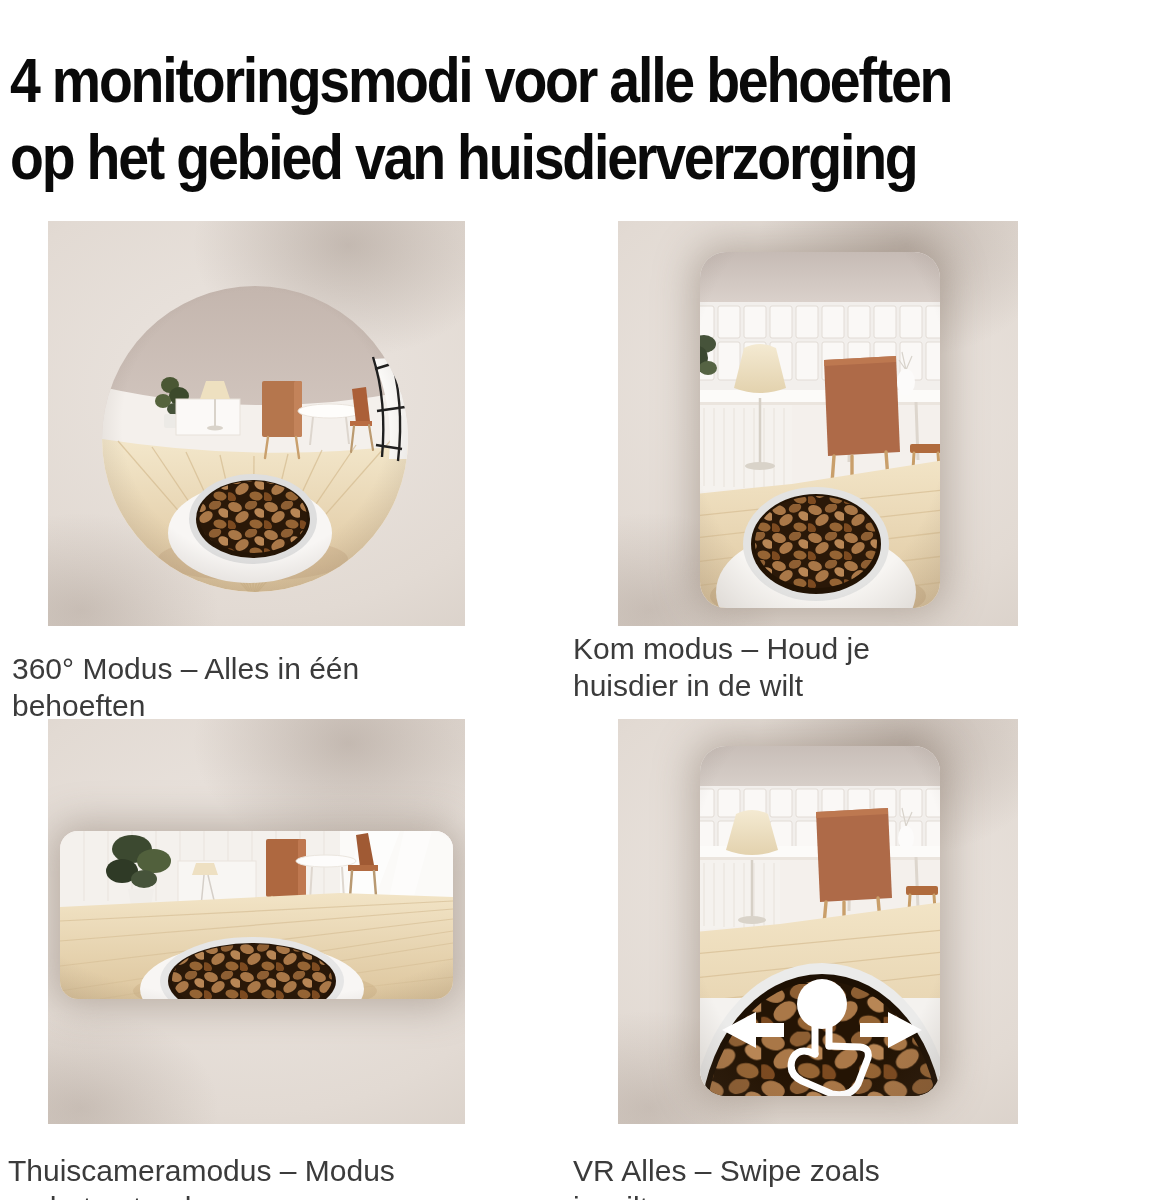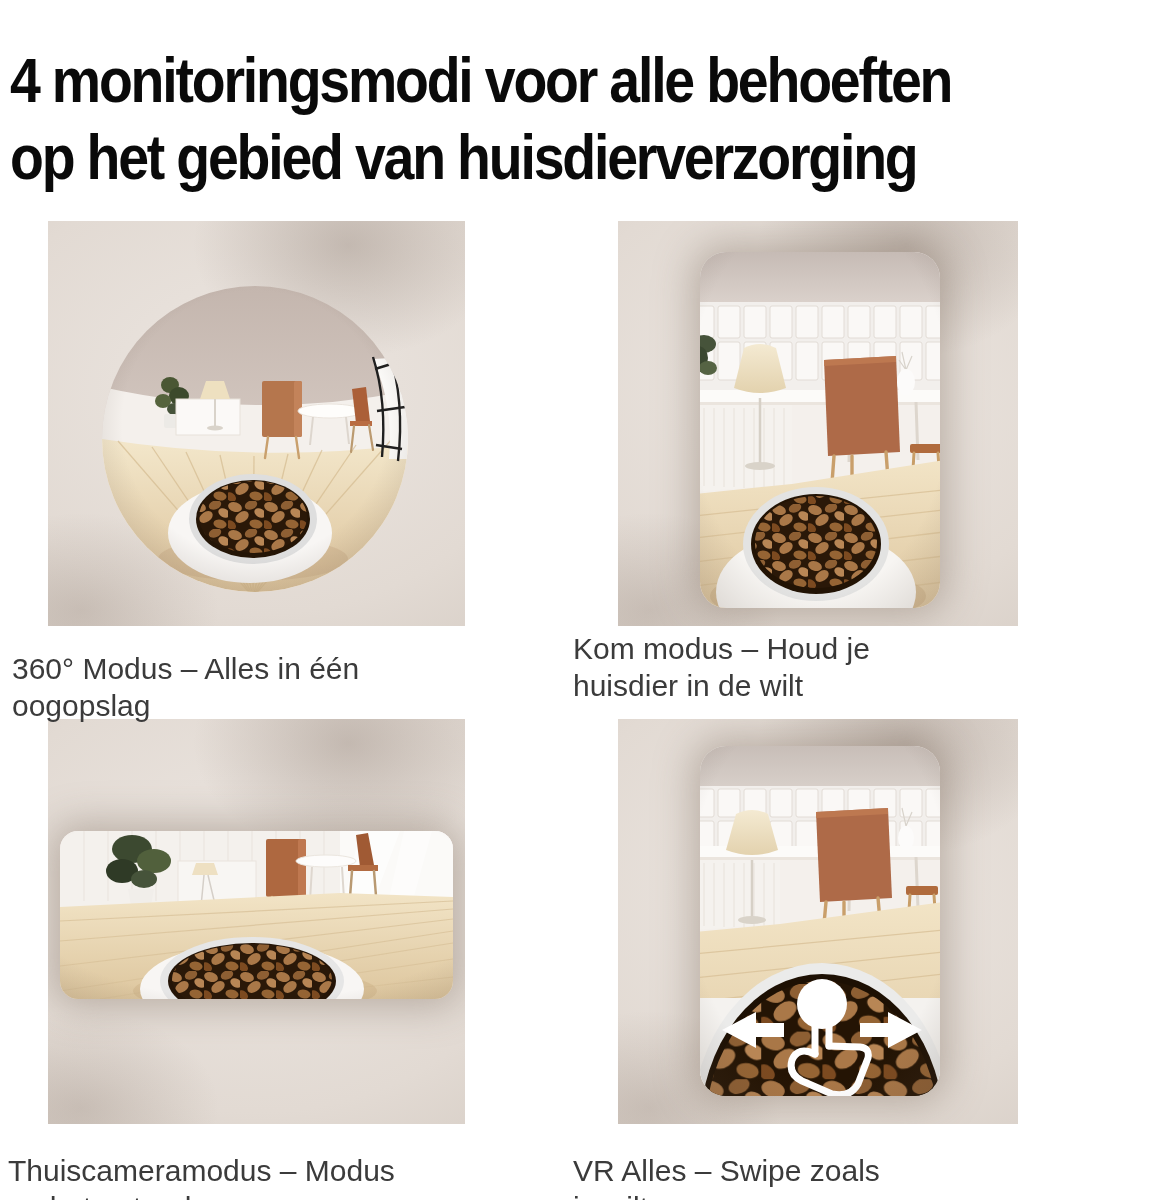--- a/index.html
+++ b/index.html
@@ -455,21 +455,21 @@
             <path d="M-7,18 Q-24,10 -30,24 Q-34,38 -20,45 L10,58 Q28,62 36,48 L46,22 Q48,12 38,11 L7,10"></path>
           </g>
         </g>
         <rect x="0" y="0" width="240" height="350" fill="url(#vigD)"></rect>
       </svg>
     </div>
   </figure>
 
   <p class="caption" id="cap-360">
     <span>360° Modus – Alles in één</span><br>
-    <span>oogopslag</span>
+    <span>behoeften</span>
   </p>
   <p class="caption" id="cap-kom">
     <span>Kom modus – Houd je</span><br>
     <span>huisdier in de wilt</span>
   </p>
   <p class="caption" id="cap-thuis">
     <span>Thuiscameramodus – Modus</span><br>
     <span>op het eetgedrag</span>
   </p>
   <p class="caption" id="cap-vr">

